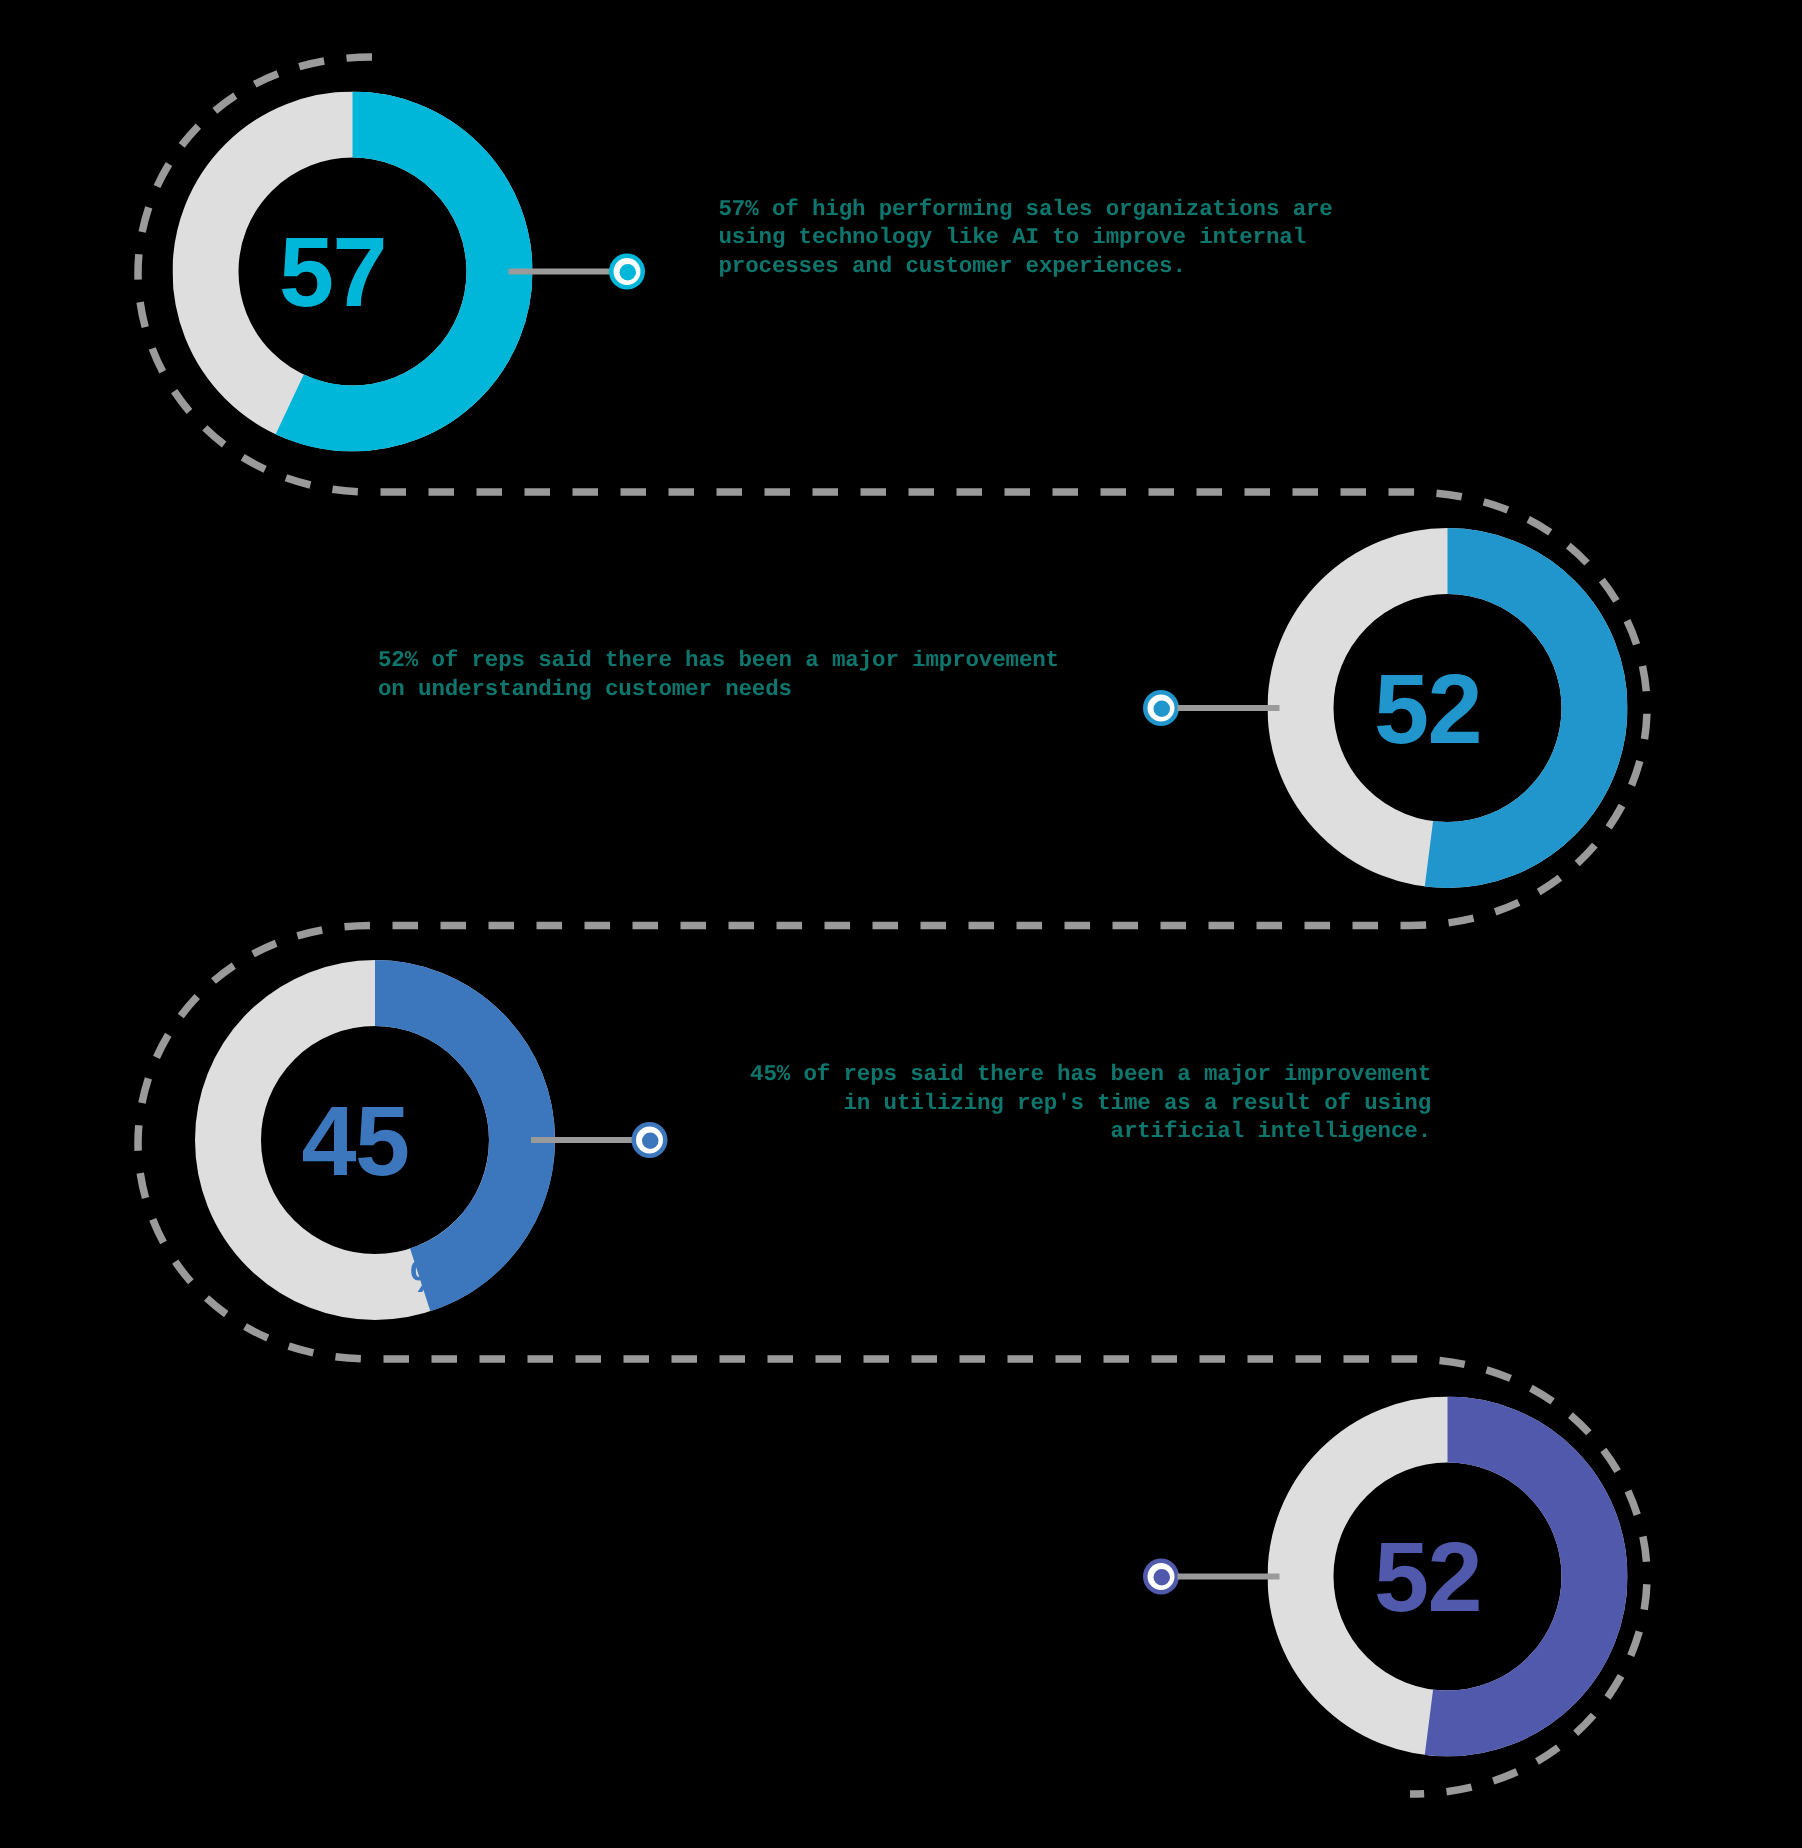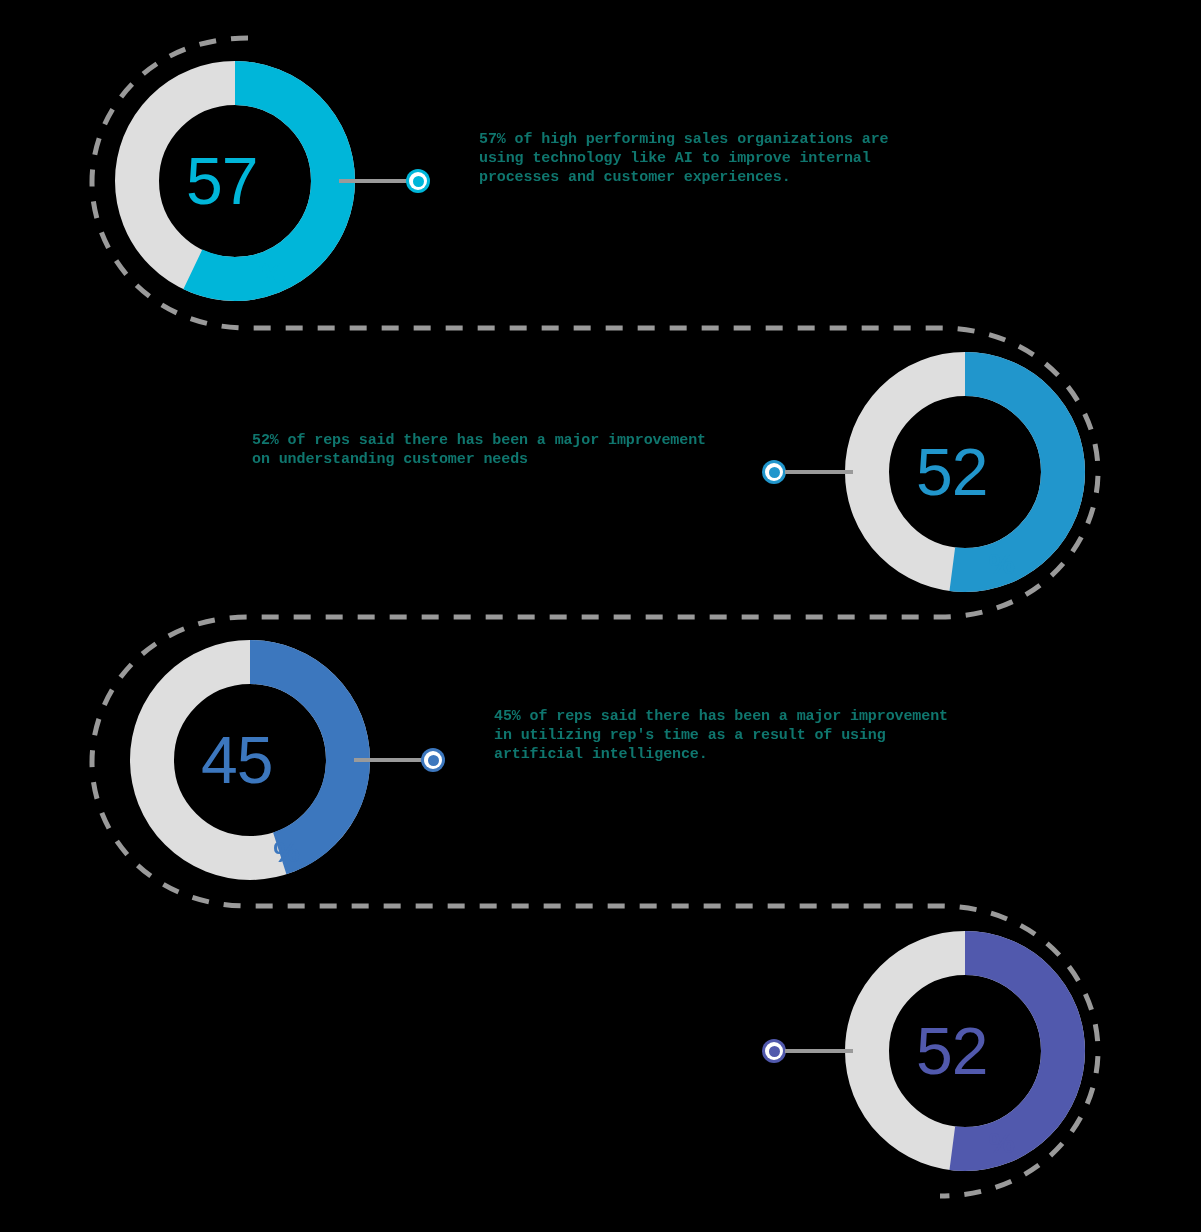--- a/index.html
+++ b/index.html
@@ -34,21 +34,21 @@
   .donut-label {
     position:absolute;
     left:0; top:0;
     width:240px; height:240px;
     display:flex;
     align-items:center;
     justify-content:center;
   }
   .pct-num {
     font-size:66px;
-    font-weight:normal;
+    font-weight:bold;
     letter-spacing:-1px;
     line-height:1;
   }
   .pct-sym {
     font-size:30px;
     font-weight:bold;
     line-height:1;
     align-self:flex-end;
     position:relative;
     top:-13px;
@@ -176,21 +176,21 @@
 
     <div class="connector" style="left:339px; top:748px; width:92px;">
       <div class="conn-line" style="width:68px;"></div>
       <div class="conn-dot" style="background:#3C77BE; margin-left:-1px;">
         <div style="width:18px;height:18px;border-radius:50%;background:#fff;display:flex;align-items:center;justify-content:center;">
           <div class="conn-dot-inner" style="background:#3C77BE;"></div>
         </div>
       </div>
     </div>
 
-    <div class="caption right" style="left:479px; top:708px; width:460px;">45% of reps said there has been a major improvement in utilizing rep's time as a result of using artificial intelligence.</div>
+    <div class="caption right" style="left:479px; top:708px; width:460px;text-align:right;">45% of reps said there has been a major improvement in utilizing rep's time as a result of using artificial intelligence.</div>
   </div>
 
   <div class="section" style="left:0; top:0; width:1201px; height:1232px;">
 
     <div class="donut" style="left:845px; top:931px;">
       <svg viewBox="0 0 240 240" xmlns="http://www.w3.org/2000/svg">
         <circle cx="120" cy="120" r="98" fill="none" stroke="#DEDEDE" stroke-width="44"></circle>
         <circle cx="120" cy="120" r="98" fill="none" stroke="#5159AD" stroke-width="44" stroke-dasharray="320.2 295.6" transform="rotate(-90 120 120)"></circle>
       </svg>
       <div class="donut-label">

